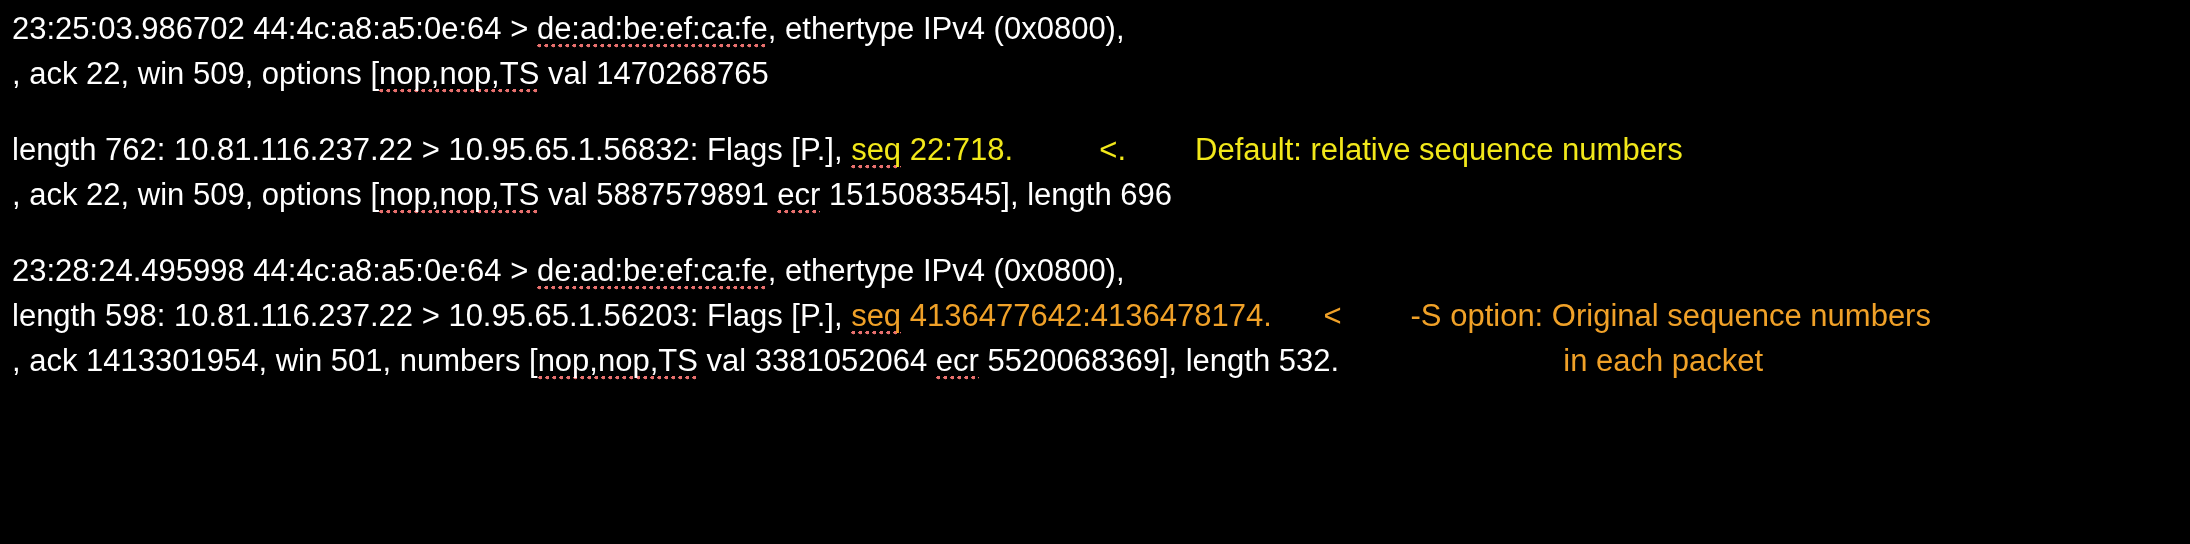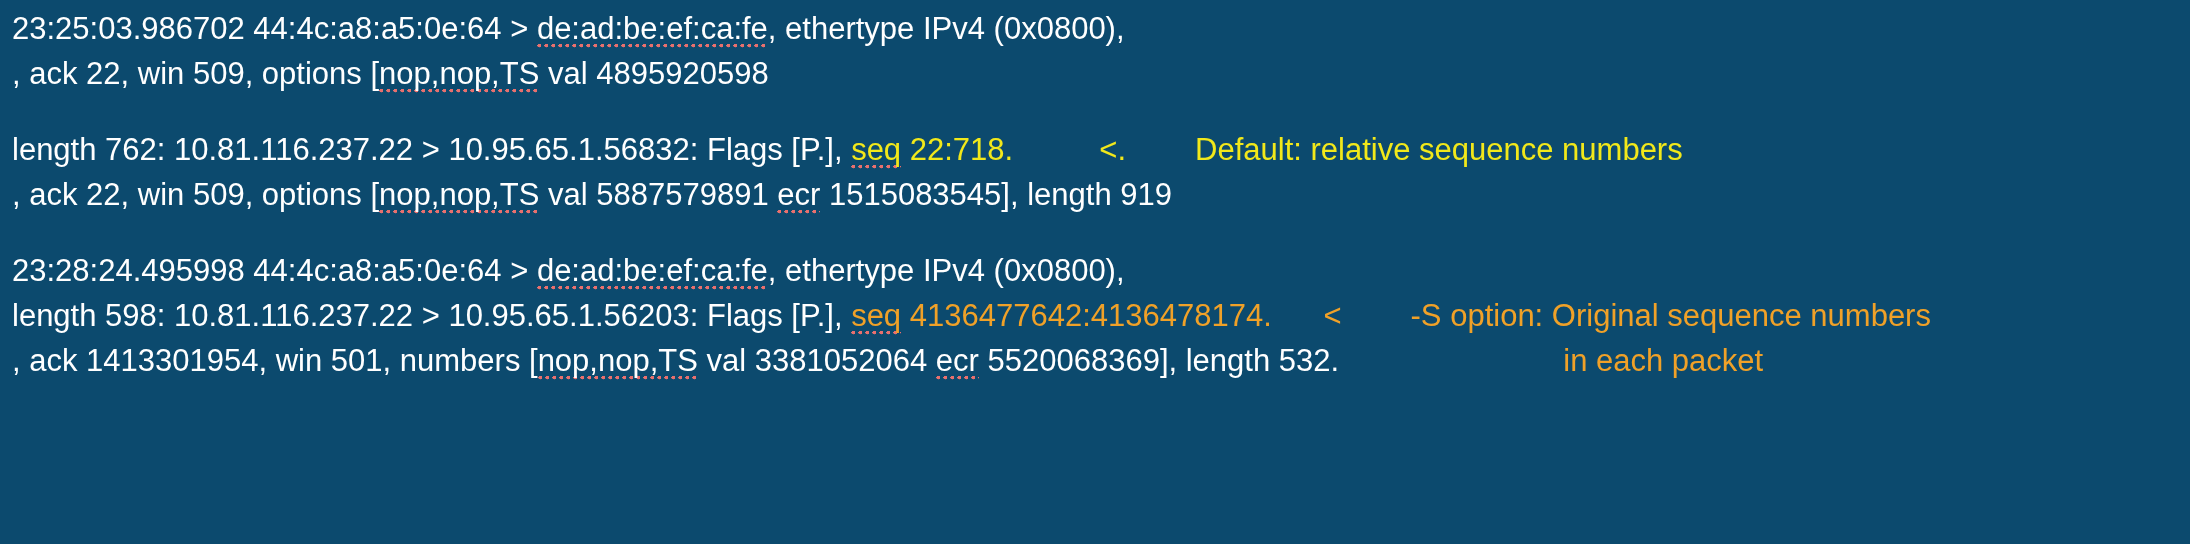--- a/index.html
+++ b/index.html
@@ -10,21 +10,21 @@
   body {
     width: 2190px;
     height: 544px;
     overflow: hidden;
     font-family: "Liberation Sans", sans-serif;
   }
   #screen {
     position: relative;
     width: 2190px;
     height: 544px;
-    background: #0c4a6e;
+    background: #000000;
     box-sizing: border-box;
     padding: 6px 0 0 12px;
   }
   .block {
     margin: 0;
     padding: 0;
   }
   .gap {
     height: 31px;
   }
@@ -54,28 +54,28 @@
   .sp-8 { display: inline-block; width: 8ch; }
   .sp-13 { display: inline-block; width: 13ch; }
 </style>
 </head>
 <body>
 
 <div id="screen">
 
   <div class="block">
     <div class="line"><span class="seg">23:25:03.986702 44:4c:a8:a5:0e:64 &gt; </span><span class="sc">de:ad:be:ef:ca:fe</span><span class="seg">, ethertype IPv4 (0x0800),</span></div>
-    <div class="line"><span class="seg">, ack 22, win 509, options [</span><span class="sc">nop,nop,TS</span><span class="seg"> val 4895920598</span></div>
+    <div class="line"><span class="seg">, ack 22, win 509, options [</span><span class="sc">nop,nop,TS</span><span class="seg"> val 1470268765</span></div>
   </div>
 
   <div class="gap"></div>
 
   <div class="block">
     <div class="line"><span class="seg">length 762: 10.81.116.237.22 &gt; 10.95.65.1.56832: Flags [P.], </span><span class="sc yellow">seq</span><span class="seg yellow"> 22:718.</span><span class="sp-5"></span><span class="seg yellow">&lt;.</span><span class="sp-4"></span><span class="seg yellow">Default: relative sequence numbers</span></div>
-    <div class="line"><span class="seg">, ack 22, win 509, options [</span><span class="sc">nop,nop,TS</span><span class="seg"> val 5887579891 </span><span class="sc">ecr</span><span class="seg"> 1515083545], length 919</span></div>
+    <div class="line"><span class="seg">, ack 22, win 509, options [</span><span class="sc">nop,nop,TS</span><span class="seg"> val 5887579891 </span><span class="sc">ecr</span><span class="seg"> 1515083545], length 696</span></div>
   </div>
 
   <div class="gap"></div>
 
   <div class="block">
     <div class="line"><span class="seg">23:28:24.495998 44:4c:a8:a5:0e:64 &gt; </span><span class="sc">de:ad:be:ef:ca:fe</span><span class="seg">, ethertype IPv4 (0x0800),</span></div>
     <div class="line"><span class="seg">length 598: 10.81.116.237.22 &gt; 10.95.65.1.56203: Flags [P.], </span><span class="sc orange">seq</span><span class="seg orange"> 4136477642:4136478174.</span><span class="sp-3"></span><span class="seg orange">&lt;</span><span class="sp-4"></span><span class="seg orange">-S option: Original sequence numbers</span></div>
     <div class="line"><span class="seg">, ack 1413301954, win 501, numbers [</span><span class="sc">nop,nop,TS</span><span class="seg"> val 3381052064 </span><span class="sc">ecr</span><span class="seg"> 5520068369], length 532.</span><span class="sp-13"></span><span class="seg orange">in each packet</span></div>
   </div>
 

